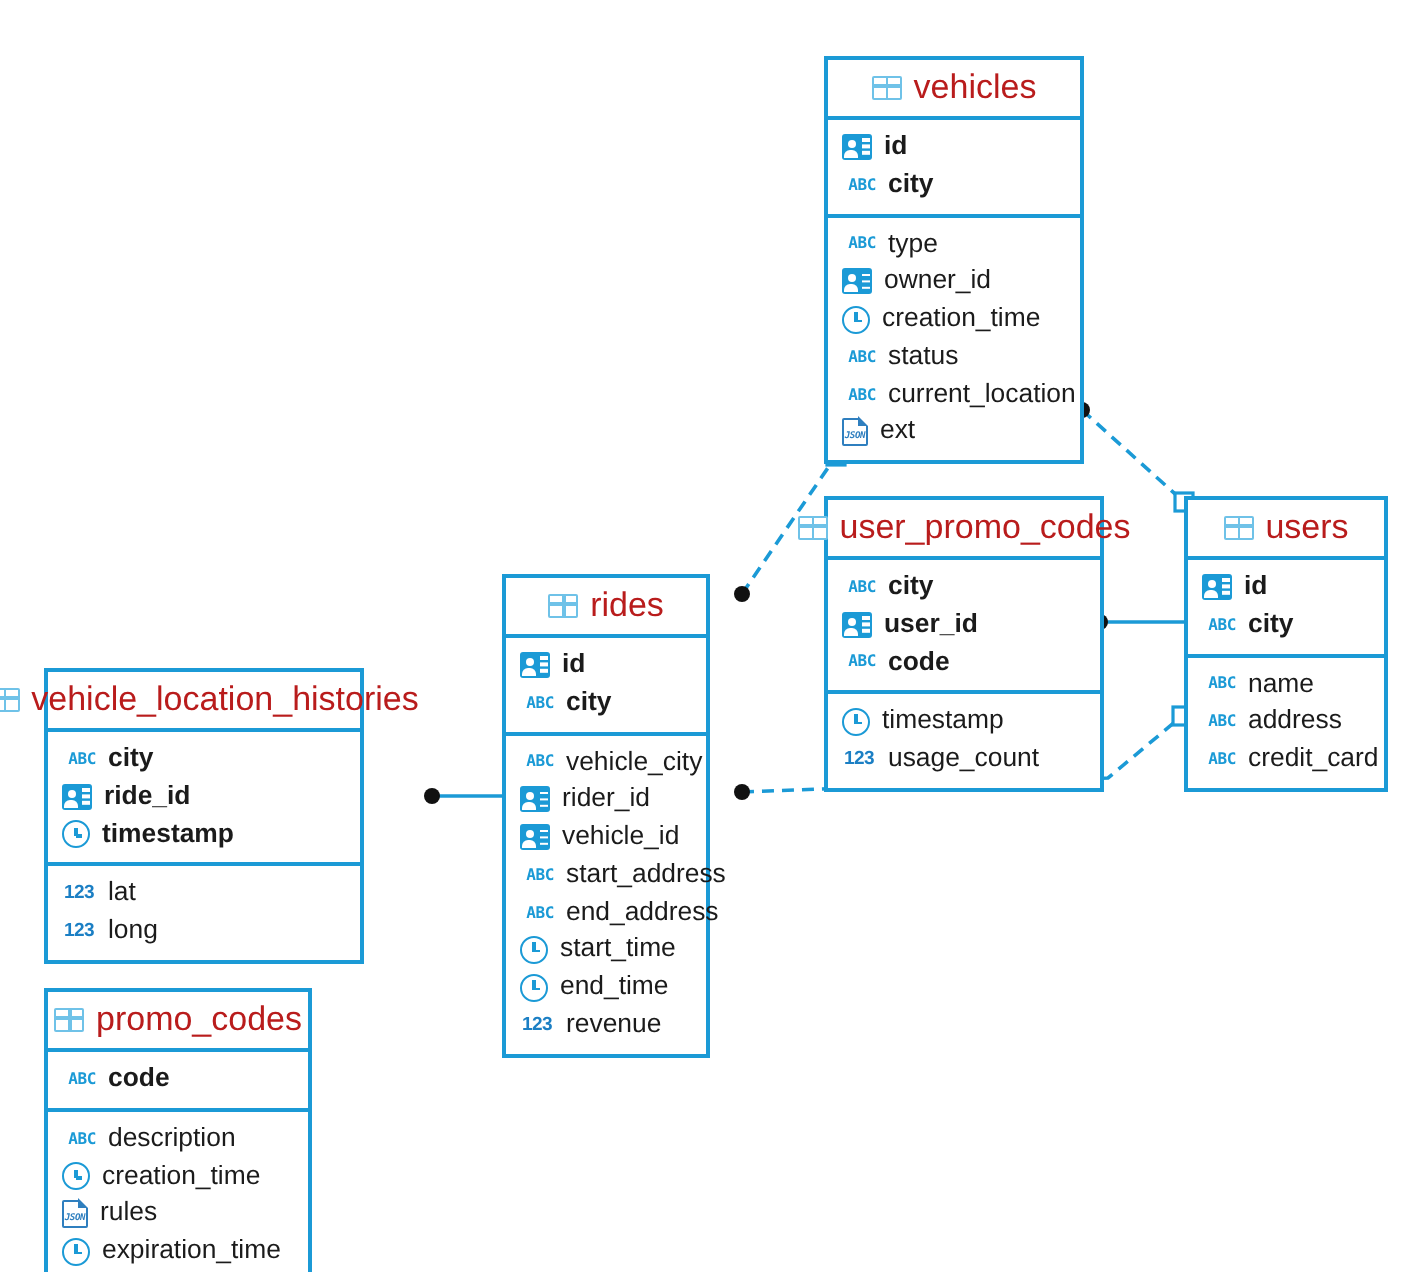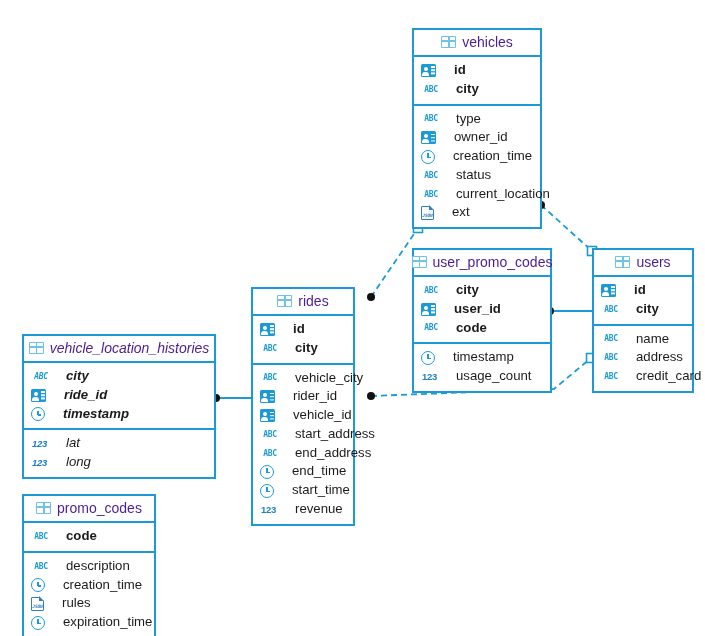--- a/index.html
+++ b/index.html
@@ -19,26 +19,26 @@
     box-sizing:border-box;
     z-index:2;
   }
   .tbl-header{
     display:flex;align-items:center;justify-content:center;gap:6px;
     padding:5px 8px 6px 8px;
     border-bottom:2px solid #1b9ad6;
     box-sizing:border-box;
   }
   .tbl-title{
-    font-size:14px;color:#4c1d95;white-space:nowrap;line-height:1;
+    font-size:17px;color:#b91c1c;white-space:nowrap;line-height:1;
   }
   .tbl-section{padding:4px 0 5px 0;box-sizing:border-box;}
   .tbl-section.keys{border-bottom:2px solid #1b9ad6;}
   .field-row{
-    display:flex;align-items:center;gap:18px;
+    display:flex;align-items:center;gap:6px;
     padding:2px 8px 2px 7px;
     white-space:nowrap;line-height:1.12;
     box-sizing:border-box;
   }
   .field-name{font-size:13.2px;color:#1b1b1b;}
   .keys .field-name{font-weight:bold;}
 
   
   .ic{flex:0 0 auto;display:inline-block;position:relative;}
 
@@ -256,33 +256,33 @@
         <div class="field-row">
           <span class="ic ic-abc">ABC</span>
           <span class="field-name">start_address</span>
         </div>
         <div class="field-row">
           <span class="ic ic-abc">ABC</span>
           <span class="field-name">end_address</span>
         </div>
         <div class="field-row">
           <span class="ic ic-clock"></span>
+          <span class="field-name">start_time</span>
+        </div>
+        <div class="field-row">
+          <span class="ic ic-clock"></span>
           <span class="field-name">end_time</span>
-        </div>
-        <div class="field-row">
-          <span class="ic ic-clock"></span>
-          <span class="field-name">start_time</span>
         </div>
         <div class="field-row">
           <span class="ic ic-num">123</span>
           <span class="field-name">revenue</span>
         </div>
       </div>
     </div>
-    <div class="table-node" style="left: 22px; top: 334px; width: 194px; font-style: italic;">
+    <div class="table-node" style="left: 22px; top: 334px; width: 160px;">
       <div class="tbl-header">
         <span class="ic ic-table">
           <i></i>
         </span>
         <span class="tbl-title">vehicle_location_histories</span>
       </div>
       <div class="tbl-section keys">
         <div class="field-row">
           <span class="ic ic-abc">ABC</span>
           <span class="field-name">city</span>

